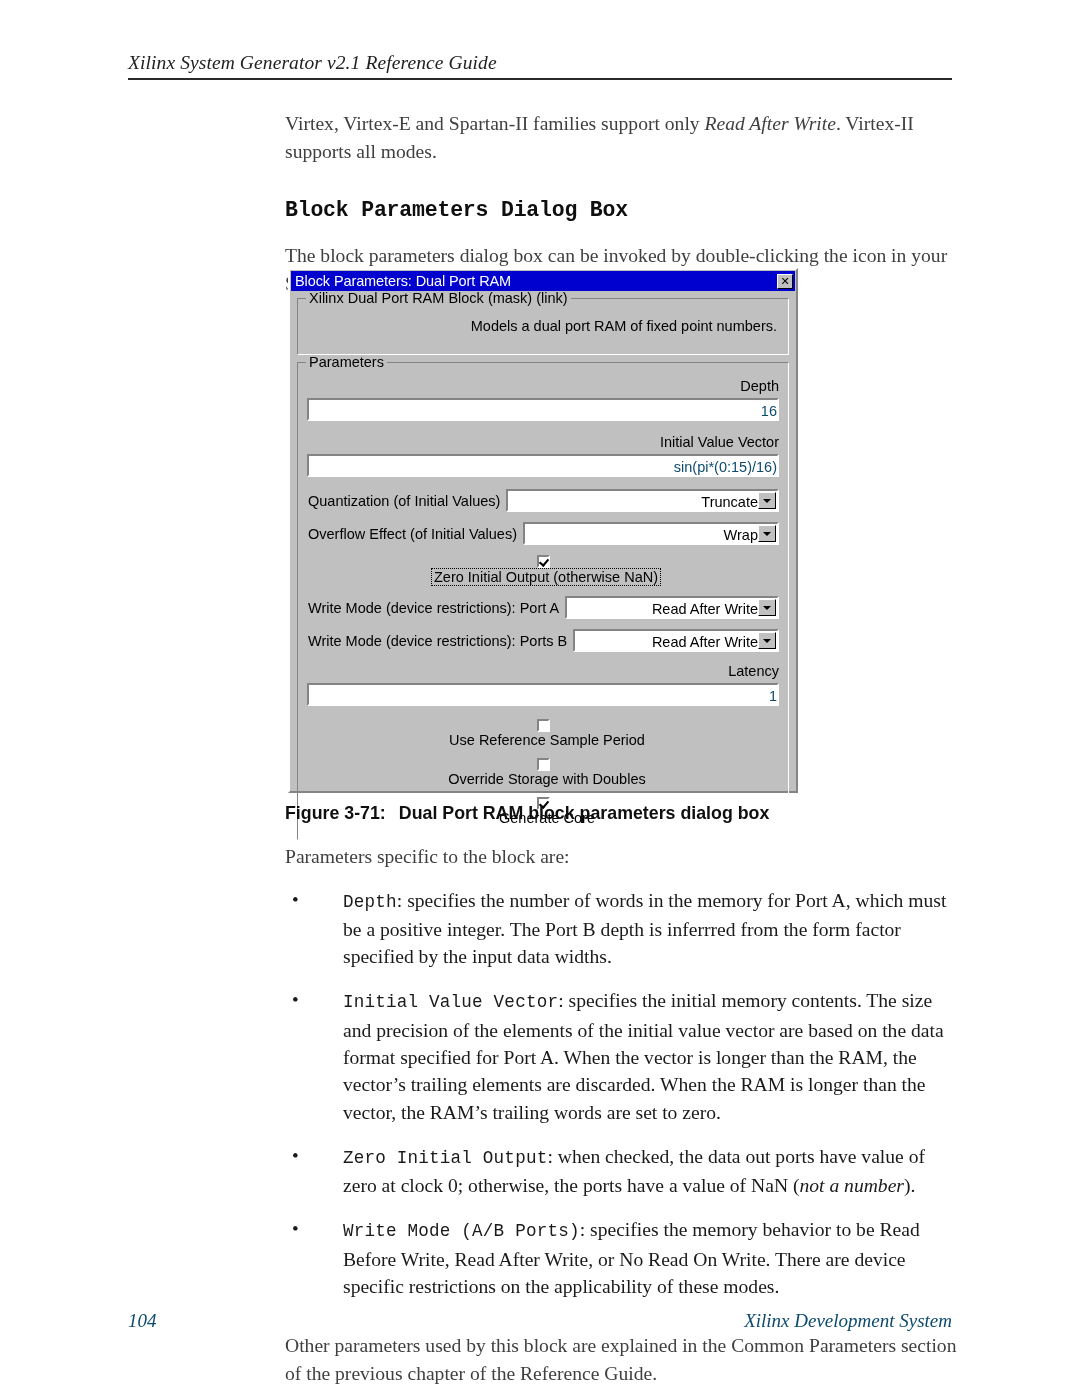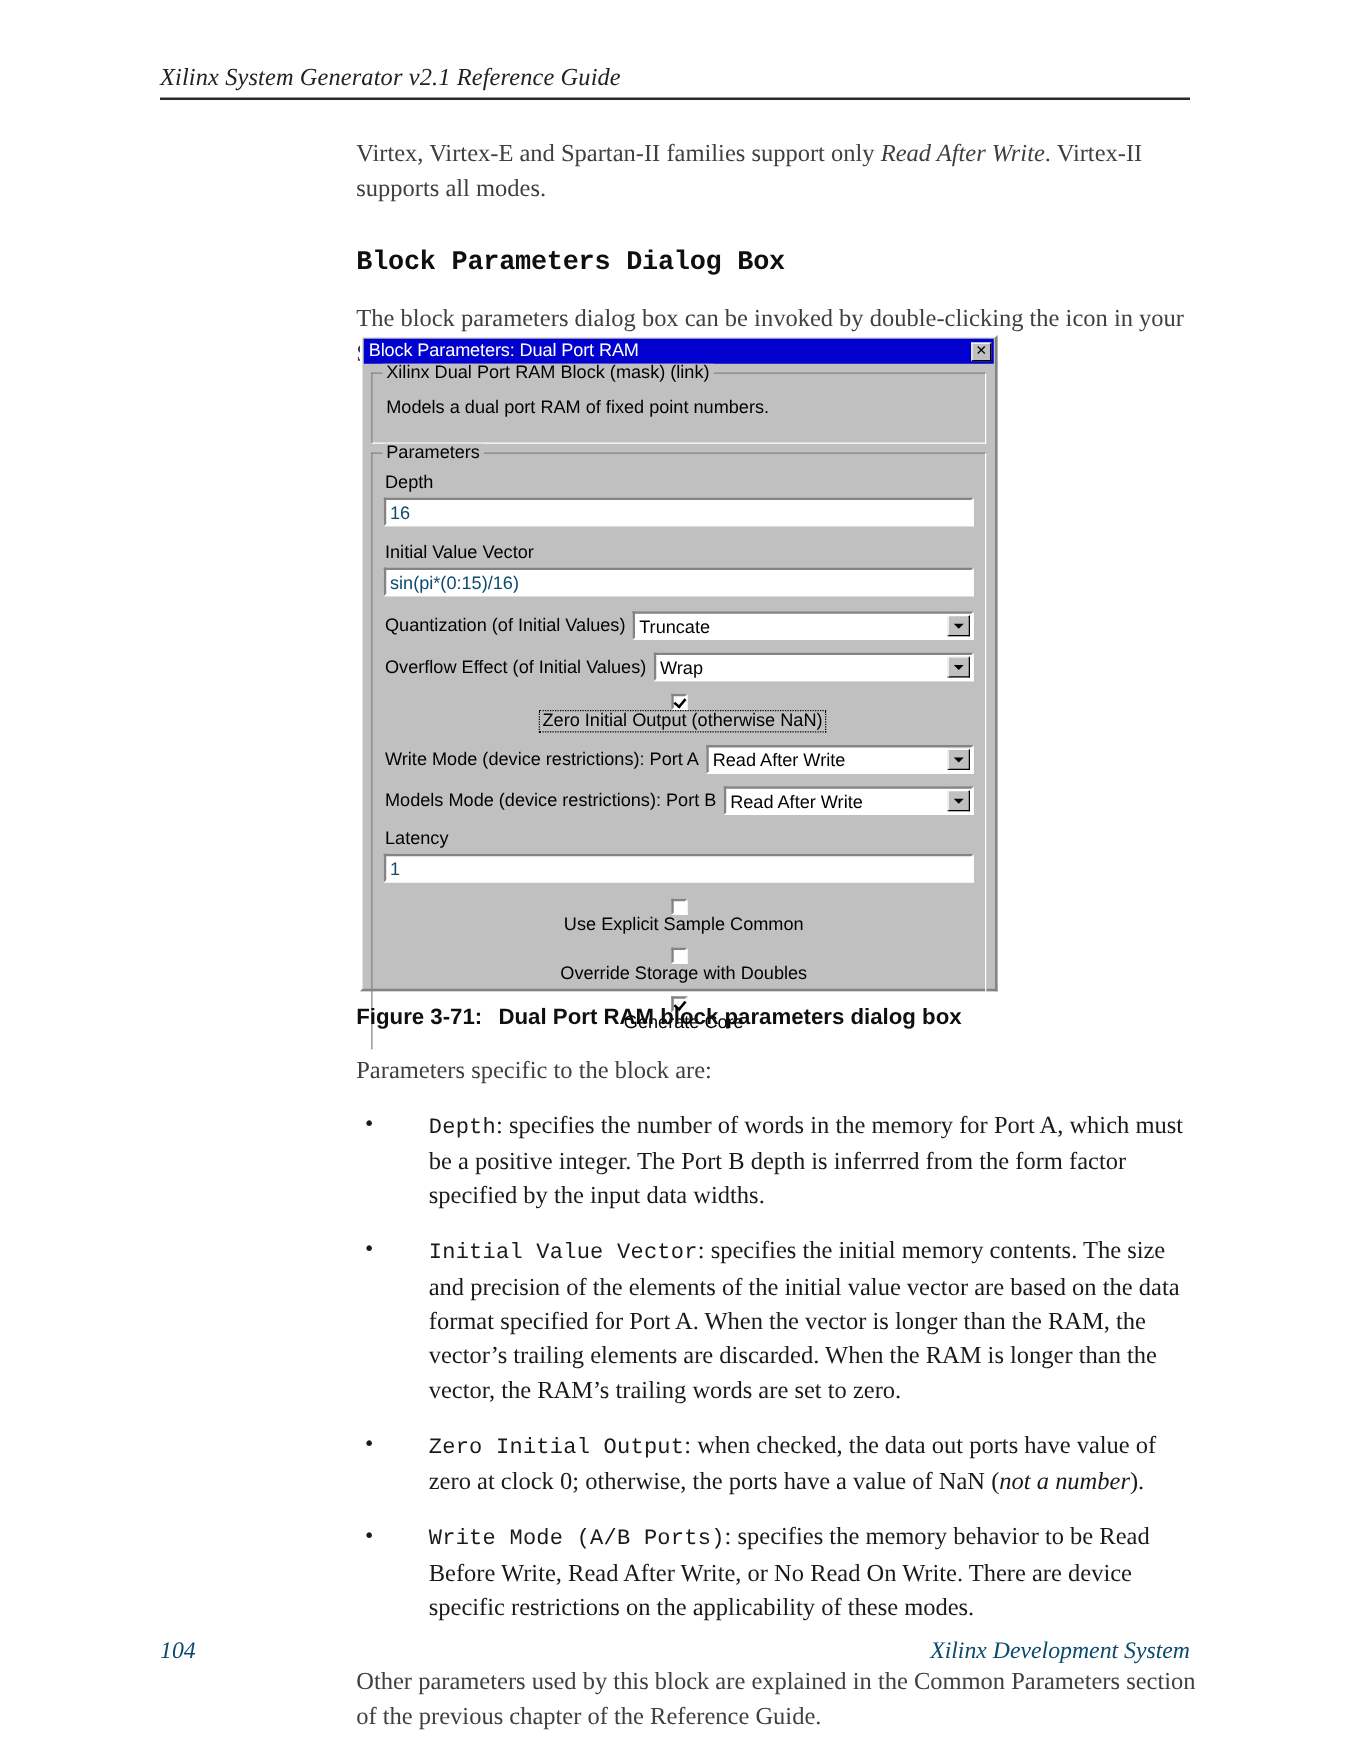--- a/index.html
+++ b/index.html
@@ -173,20 +173,21 @@
 
   
   .groupbox {
     position: relative;
     margin: 7px 7px 0 7px;
     border-top: 1px solid #848484;
     border-left: 1px solid #848484;
     border-right: 1px solid #ffffff;
     border-bottom: 1px solid #ffffff;
     padding: 12px 9px 9px 9px;
+    text-align: right;
   }
   .groupbox > .gb-legend {
     position: absolute;
     top: -8px;
     left: 8px;
     background: #c0c0c0;
     padding: 0 3px;
     font-size: 14.5px;
     line-height: 15px;
     white-space: nowrap;
@@ -392,35 +393,35 @@
       <span class="combo-label">Write Mode (device restrictions):  Port A</span>
       <span class="combo">
         <span class="combo-value">Read After Write</span>
         <span class="combo-arrow">
             <span class="tri"></span>
           </span>
       </span>
     </div>
 
     <div class="combo-row">
-      <span class="combo-label">Models Mode (device restrictions):  Port B</span>
+      <span class="combo-label">Write Mode (device restrictions):  Ports B</span>
       <span class="combo">
         <span class="combo-value">Read After Write</span>
         <span class="combo-arrow">
             <span class="tri"></span>
           </span>
       </span>
     </div>
 
     <div class="field-label">Latency</div>
     <div class="textfield latency">1</div>
 
     <div class="check-row">
       <span class="check-box"></span>
-      <span class="check-label">Use Explicit Sample Common</span>
+      <span class="check-label">Use Reference Sample Period</span>
     </div>
 
     <div class="check-row">
       <span class="check-box"></span>
       <span class="check-label">Override Storage with Doubles</span>
     </div>
 
     <div class="check-row" style="margin-bottom:2px;">
       <span class="check-box checked"></span>
       <span class="check-label">Generate Core</span>

